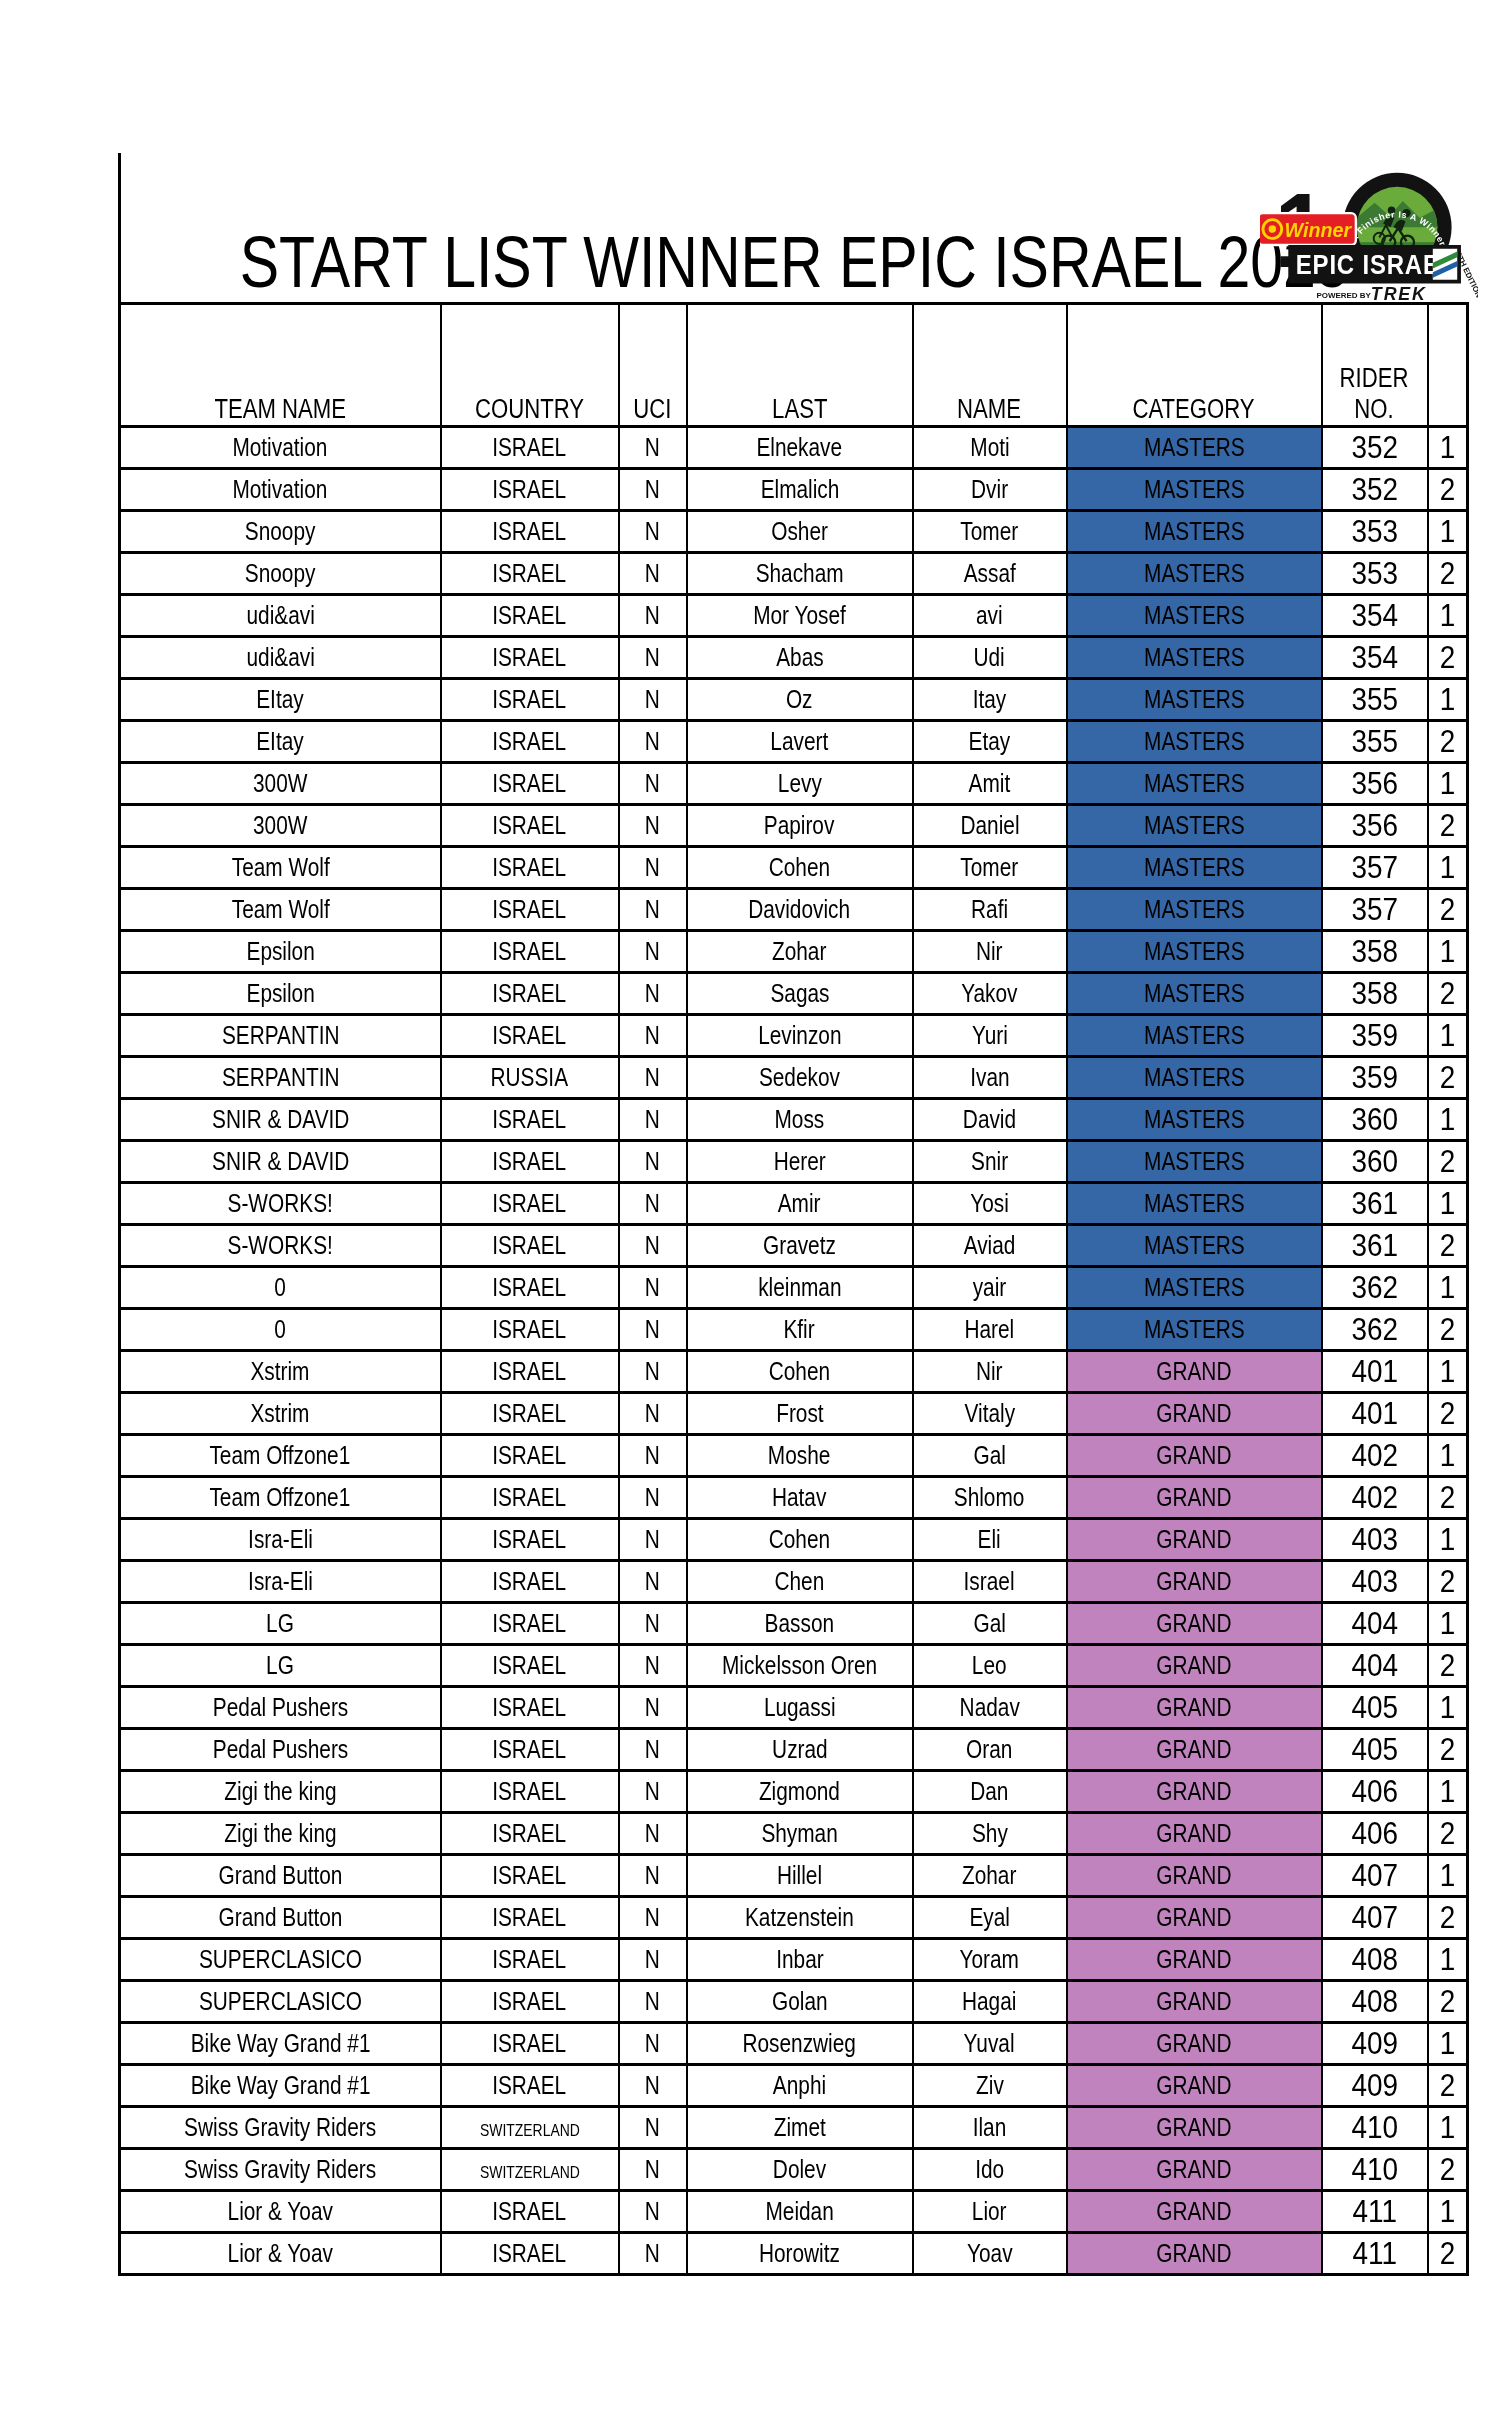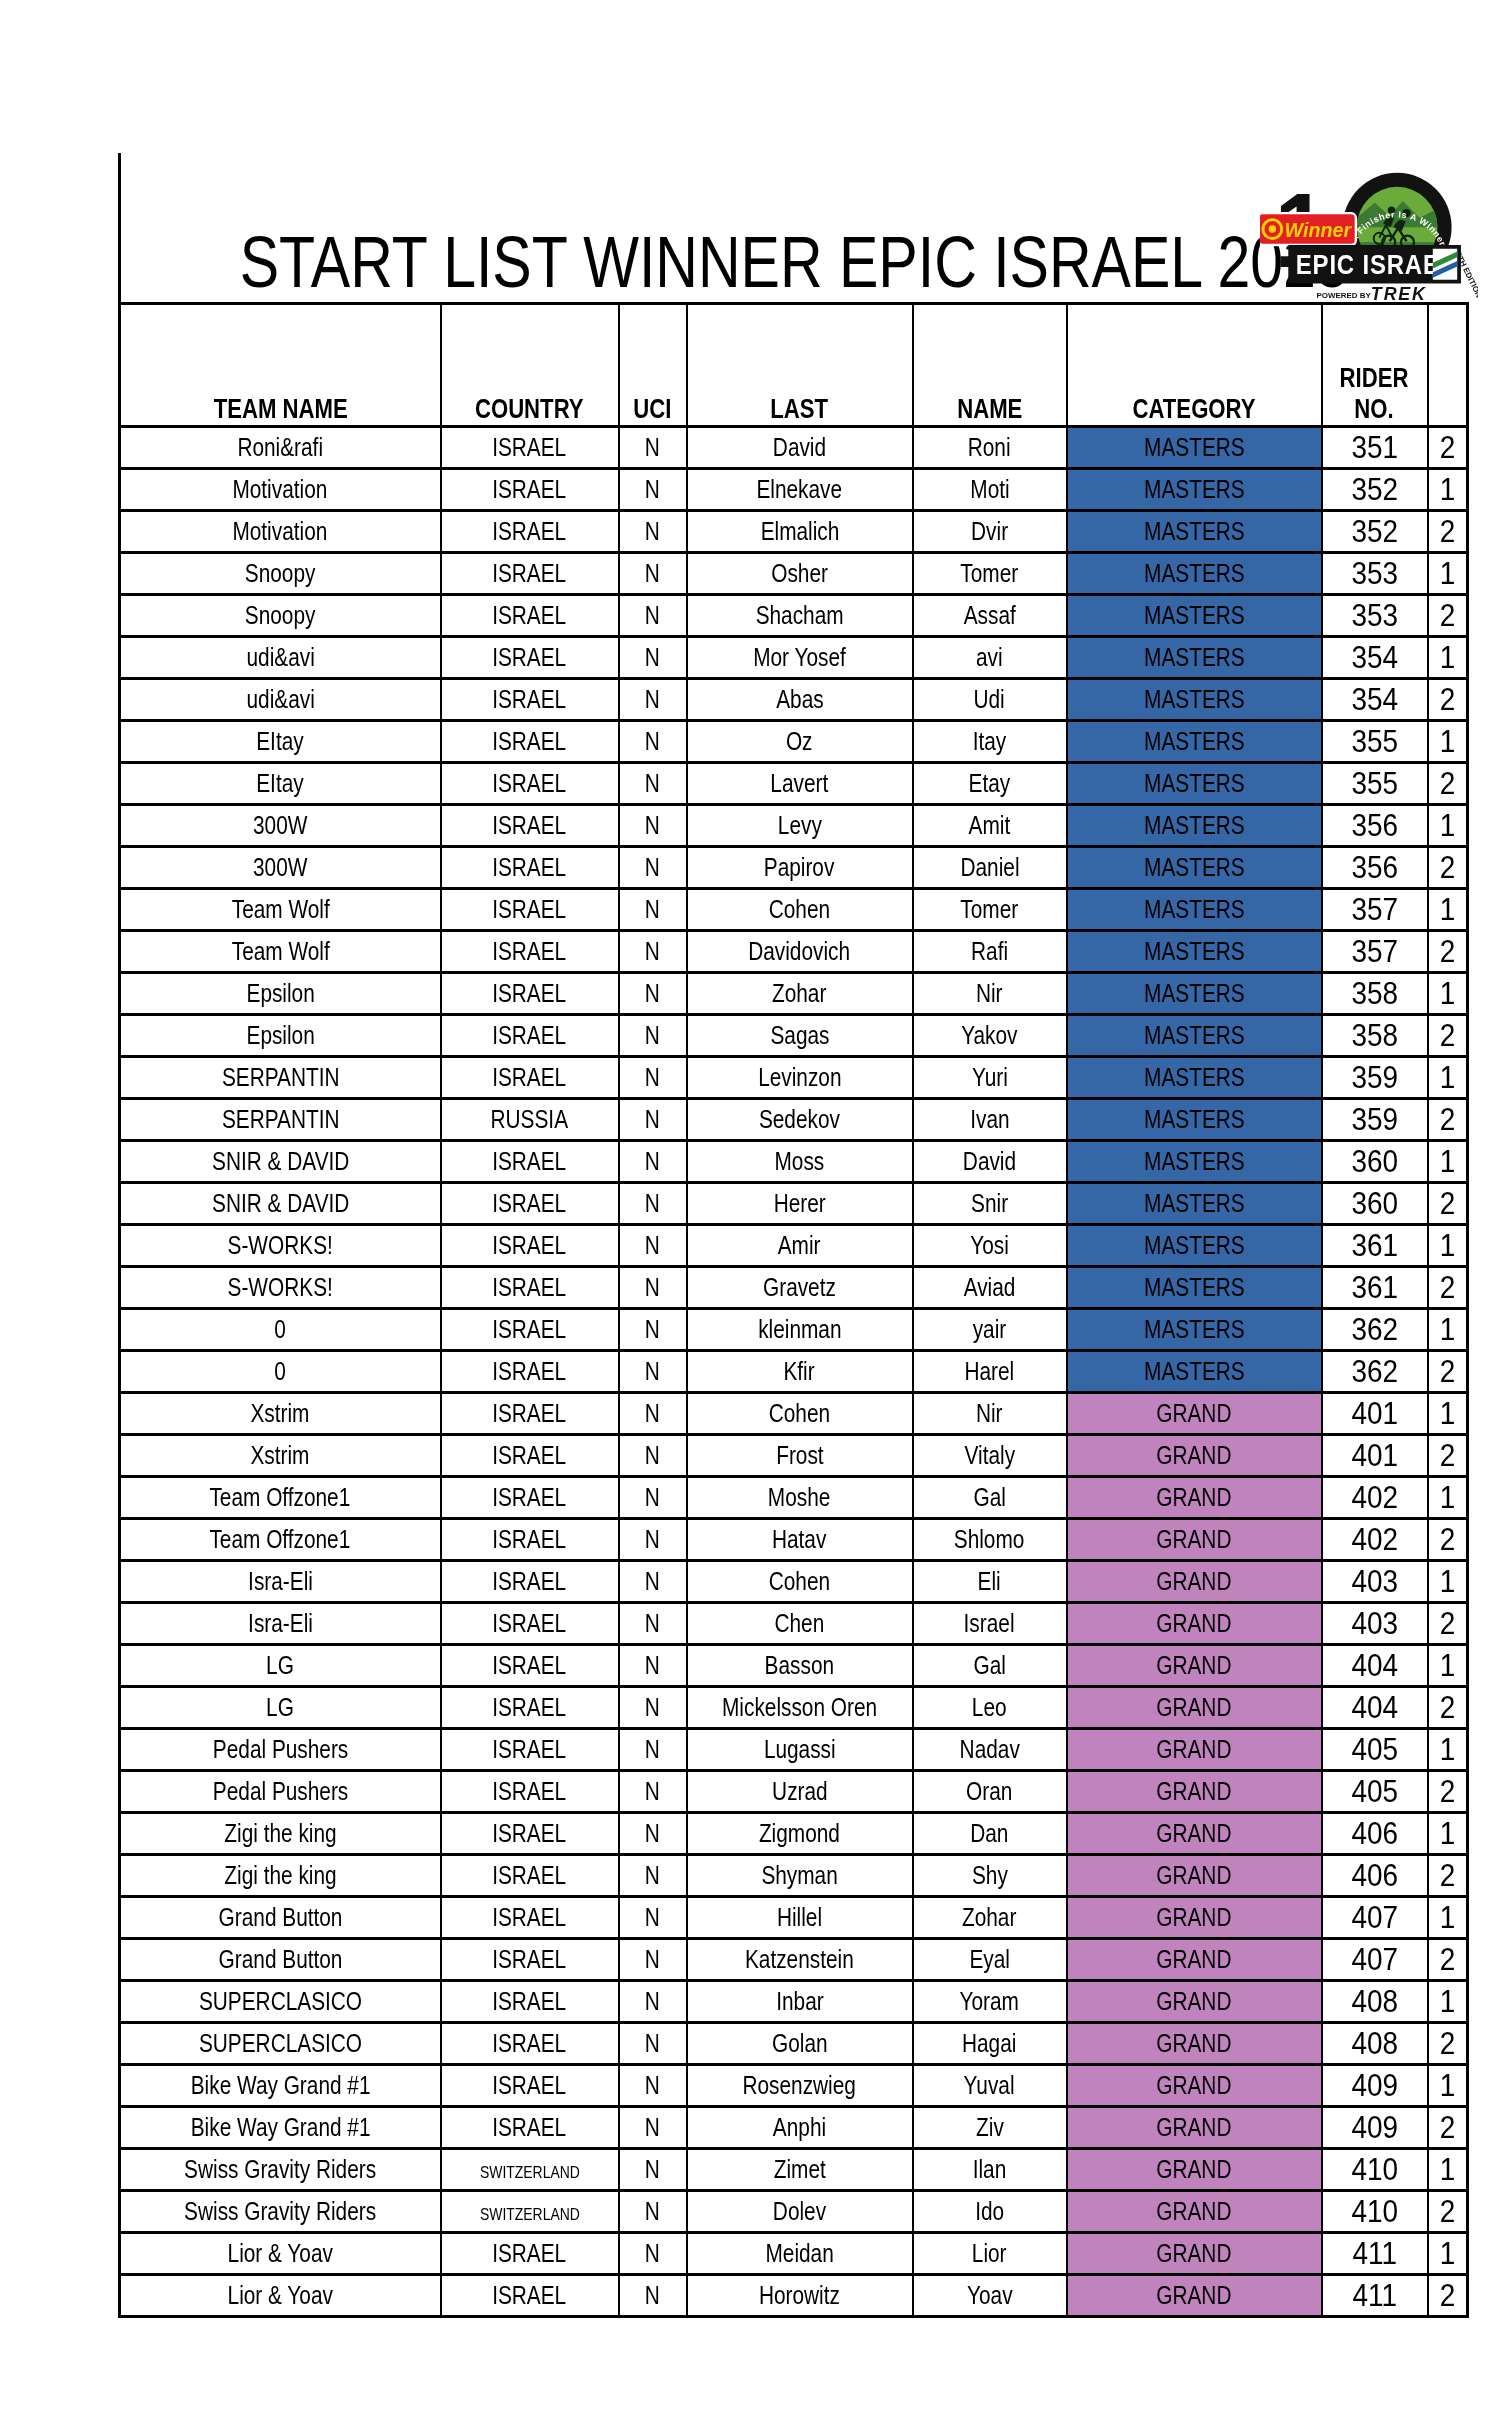--- a/index.html
+++ b/index.html
@@ -27,21 +27,21 @@
     border-collapse:collapse;table-layout:fixed;background:#fff;
     border:3.8px solid #000;
   }
   table.start-list th, table.start-list td{
     border-left:2.8px solid #000;border-right:2.8px solid #000;
     border-top:3.8px solid #000;border-bottom:3.8px solid #000;
     padding:0;text-align:center;overflow:hidden;
   }
   thead tr{height:123px;}
   tbody tr{height:42px;}
-  th{vertical-align:bottom;padding-bottom:7.5px;font-weight:700;font-size:27px;line-height:1.15;}
+  th{vertical-align:bottom;padding-bottom:7.5px;font-weight:400;font-size:27px;line-height:1.15;}
   th .cnd{white-space:pre-line;}
   td{vertical-align:middle;font-size:25.4px;font-weight:400;}
   td.num{font-size:31px;}
   td .small{font-size:17px;}
 </style>
 </head>
 <body>
 
 <div class="title-stub"></div>
 
@@ -127,30 +127,20 @@
       <th><span class="cnd">LAST</span></th>
       <th><span class="cnd">NAME</span></th>
       <th><span class="cnd">CATEGORY</span></th>
       <th><span class="cnd">RIDER
 NO.</span></th>
       <th><span class="cnd"></span></th>
     </tr>
   </thead>
   <tbody>
       <tr>
-    <td><span class="cnd">Roni&amp;rafi</span></td>
-    <td><span class="cnd">ISRAEL</span></td>
-    <td><span class="cnd">N</span></td>
-    <td><span class="cnd">David</span></td>
-    <td><span class="cnd">Roni</span></td>
-    <td style="background: rgb(53, 102, 166);"><span class="cnd">MASTERS</span></td>
-    <td class="num"><span class="cnd2">351</span></td>
-    <td class="num"><span class="cnd2">2</span></td>
-  </tr>
-      <tr>
     <td><span class="cnd">Motivation</span></td>
     <td><span class="cnd">ISRAEL</span></td>
     <td><span class="cnd">N</span></td>
     <td><span class="cnd">Elnekave</span></td>
     <td><span class="cnd">Moti</span></td>
     <td style="background: rgb(53, 102, 166);"><span class="cnd">MASTERS</span></td>
     <td class="num"><span class="cnd2">352</span></td>
     <td class="num"><span class="cnd2">1</span></td>
   </tr>
       <tr>

